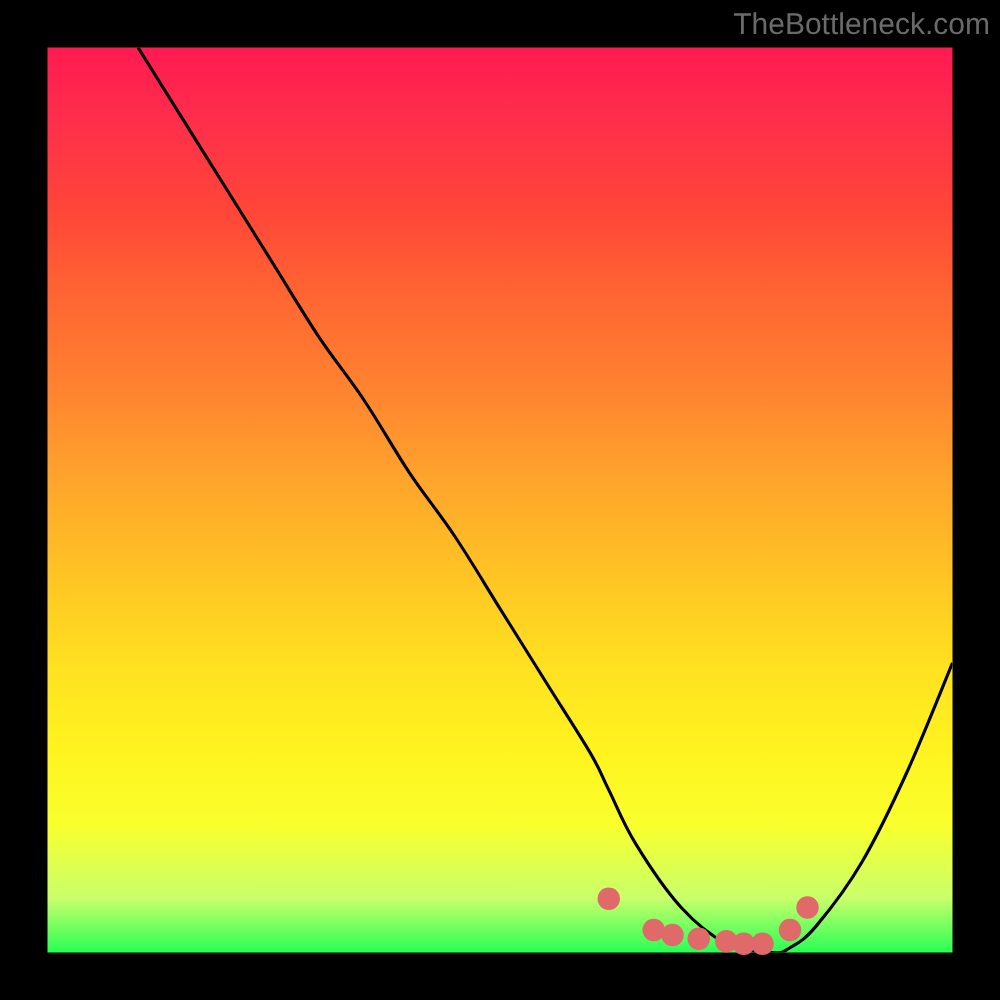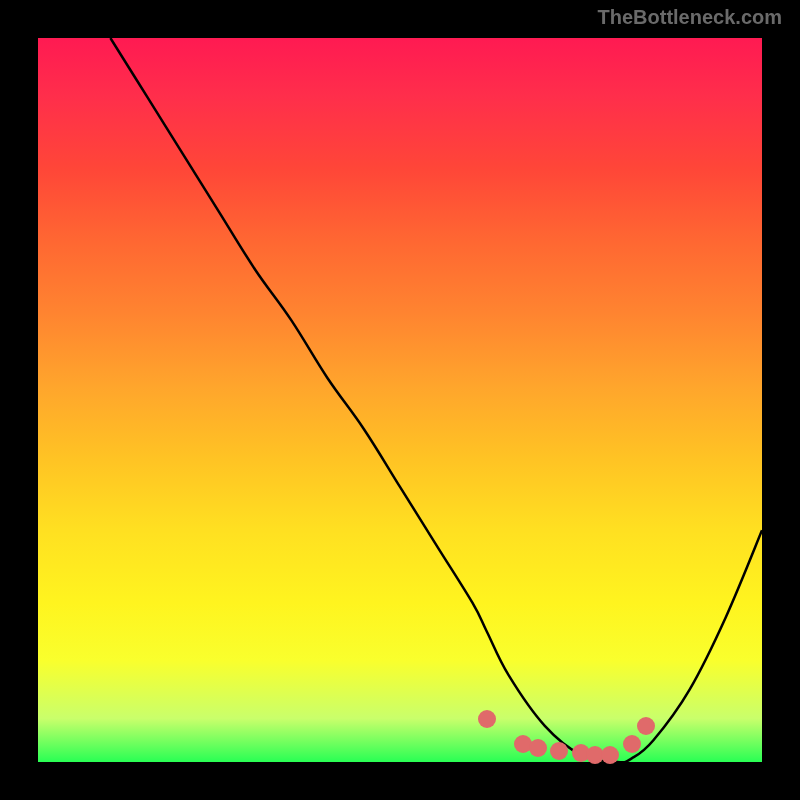--- a/index.html
+++ b/index.html
@@ -7,24 +7,24 @@
     width: 800px;
     height: 800px;
     background: #000;
     position: relative;
     font-family: Arial, sans-serif;
     overflow: hidden;
   }
   .watermark {
     position: absolute;
     top: 6px;
-    right: 18px;
+    right: 8px;
     color: #6a6a6a;
-    font-size: 20px;
-    font-weight: 700;
+    font-size: 24px;
+    font-weight: 400;
     z-index: 10;
   }
   .plot-area {
     position: absolute;
     top: 38px;
     left: 38px;
     width: 724px;
     height: 724px;
     background: linear-gradient(to bottom,
       #ff1a52 0%,

